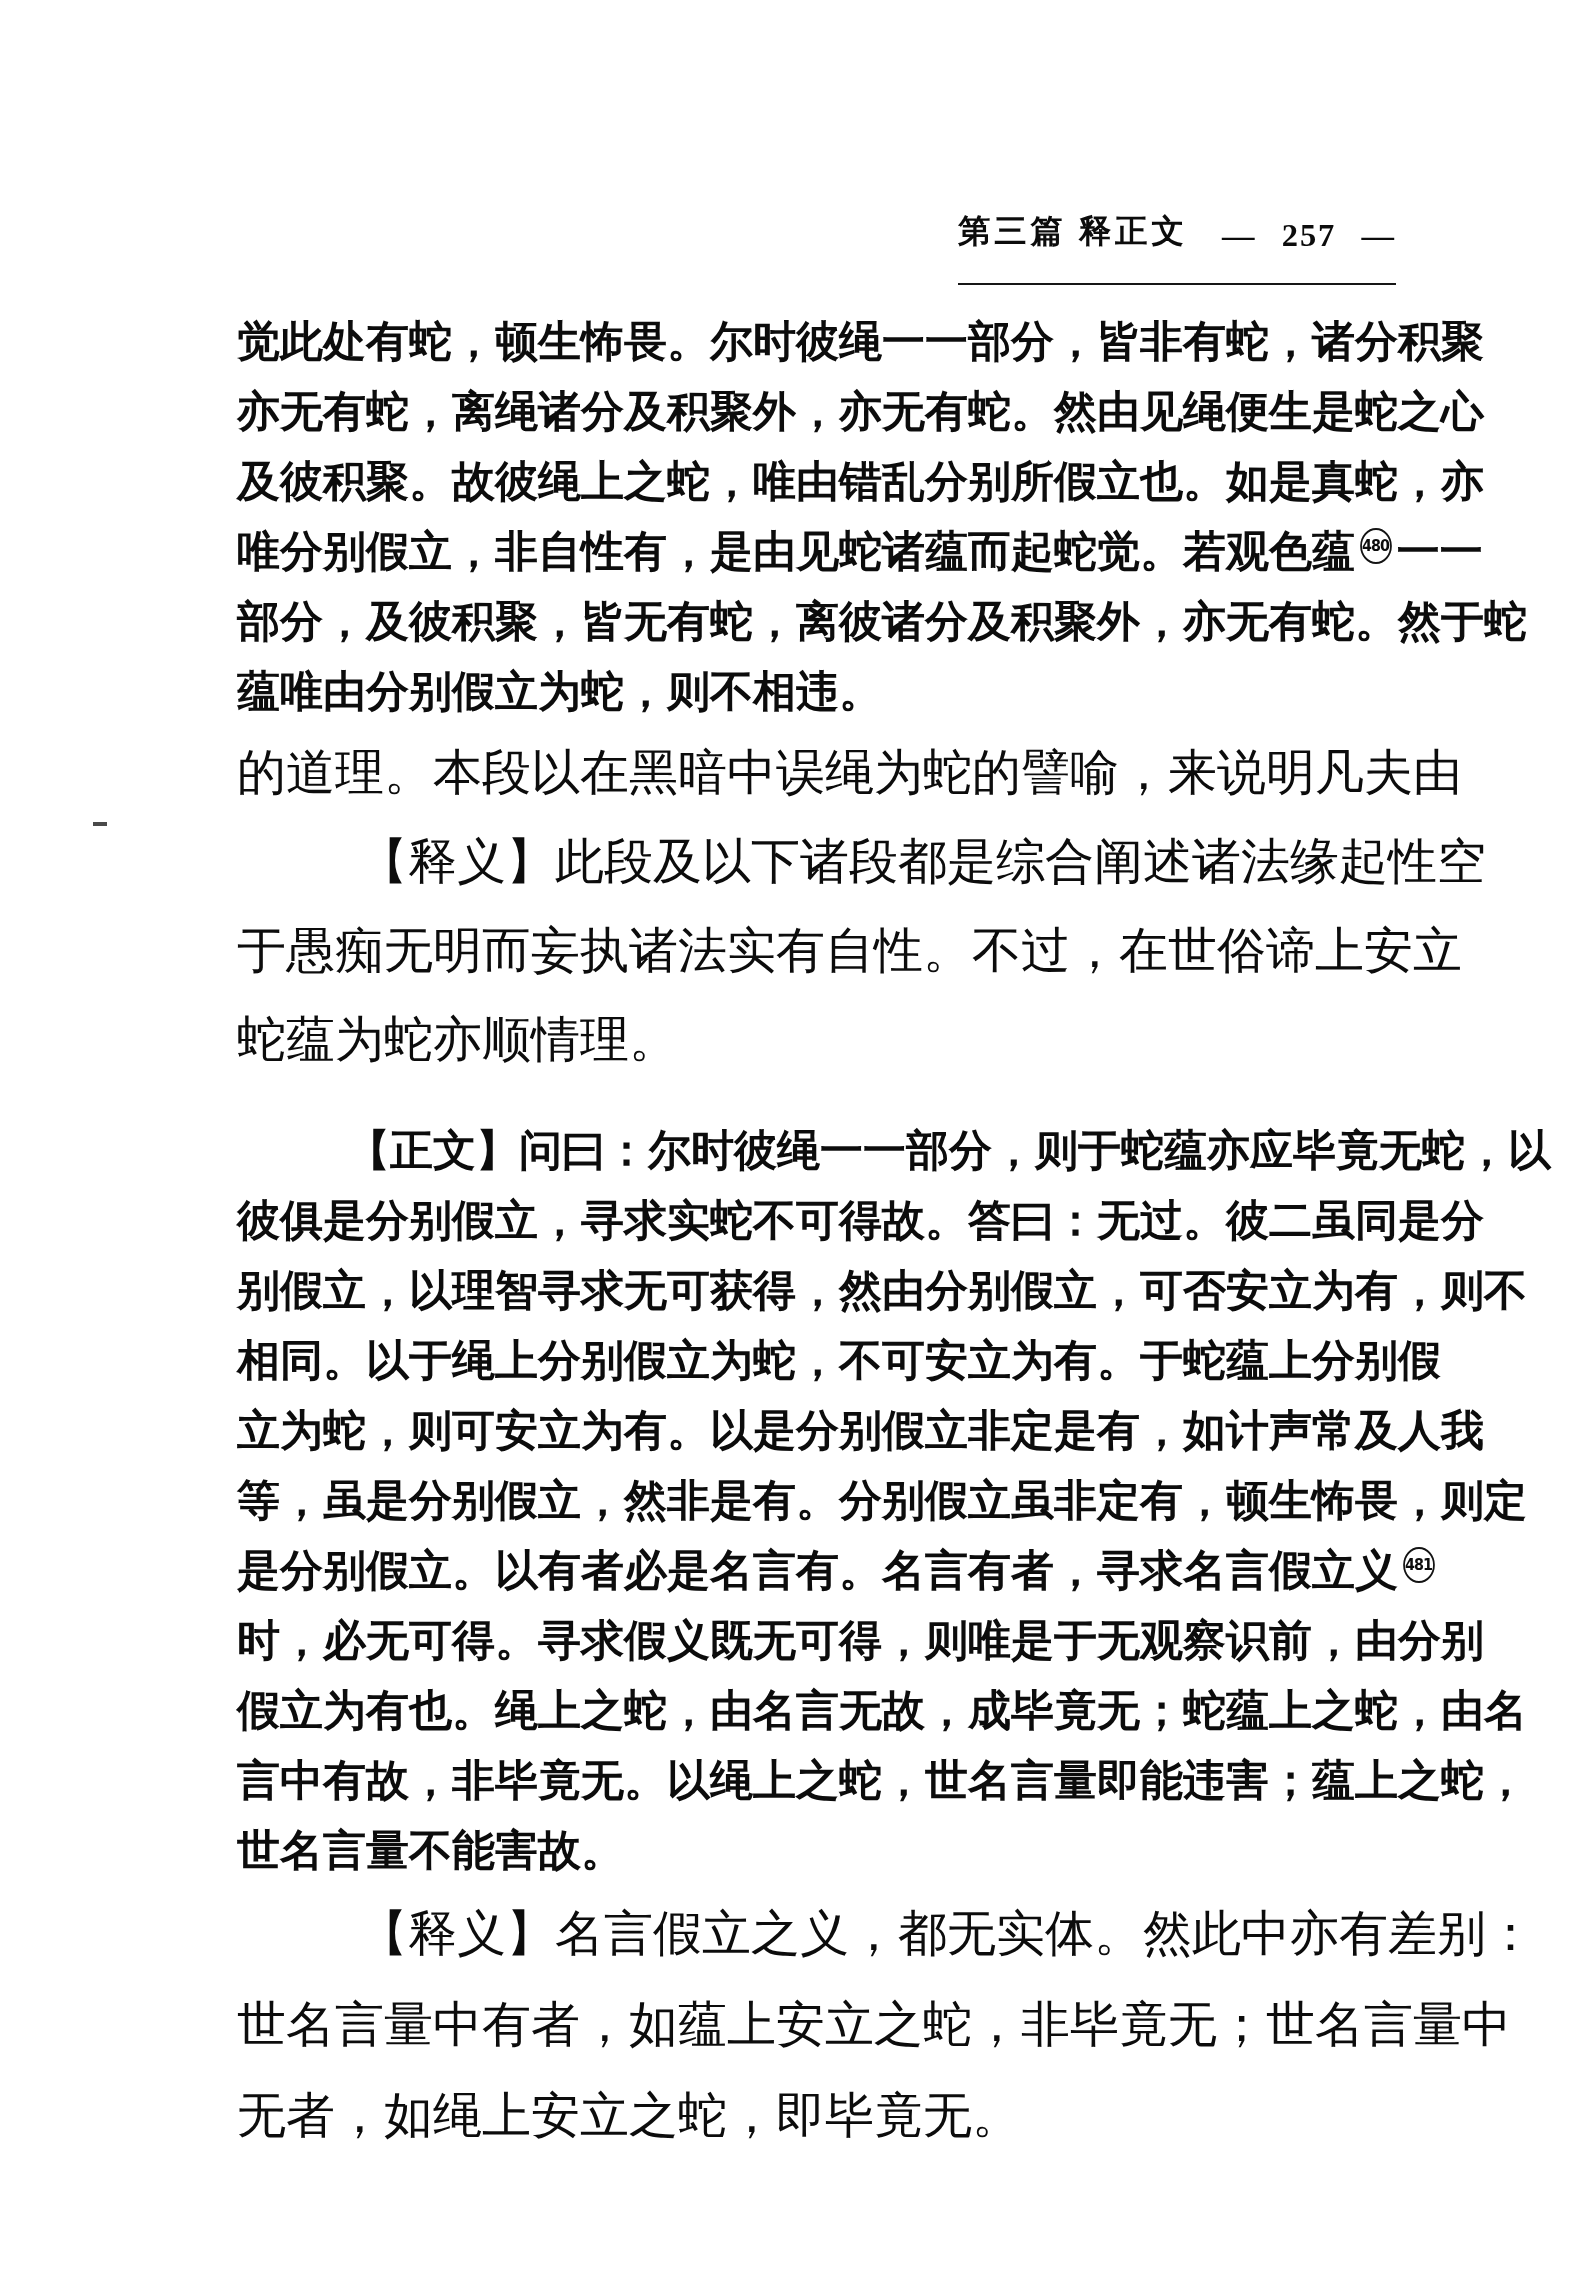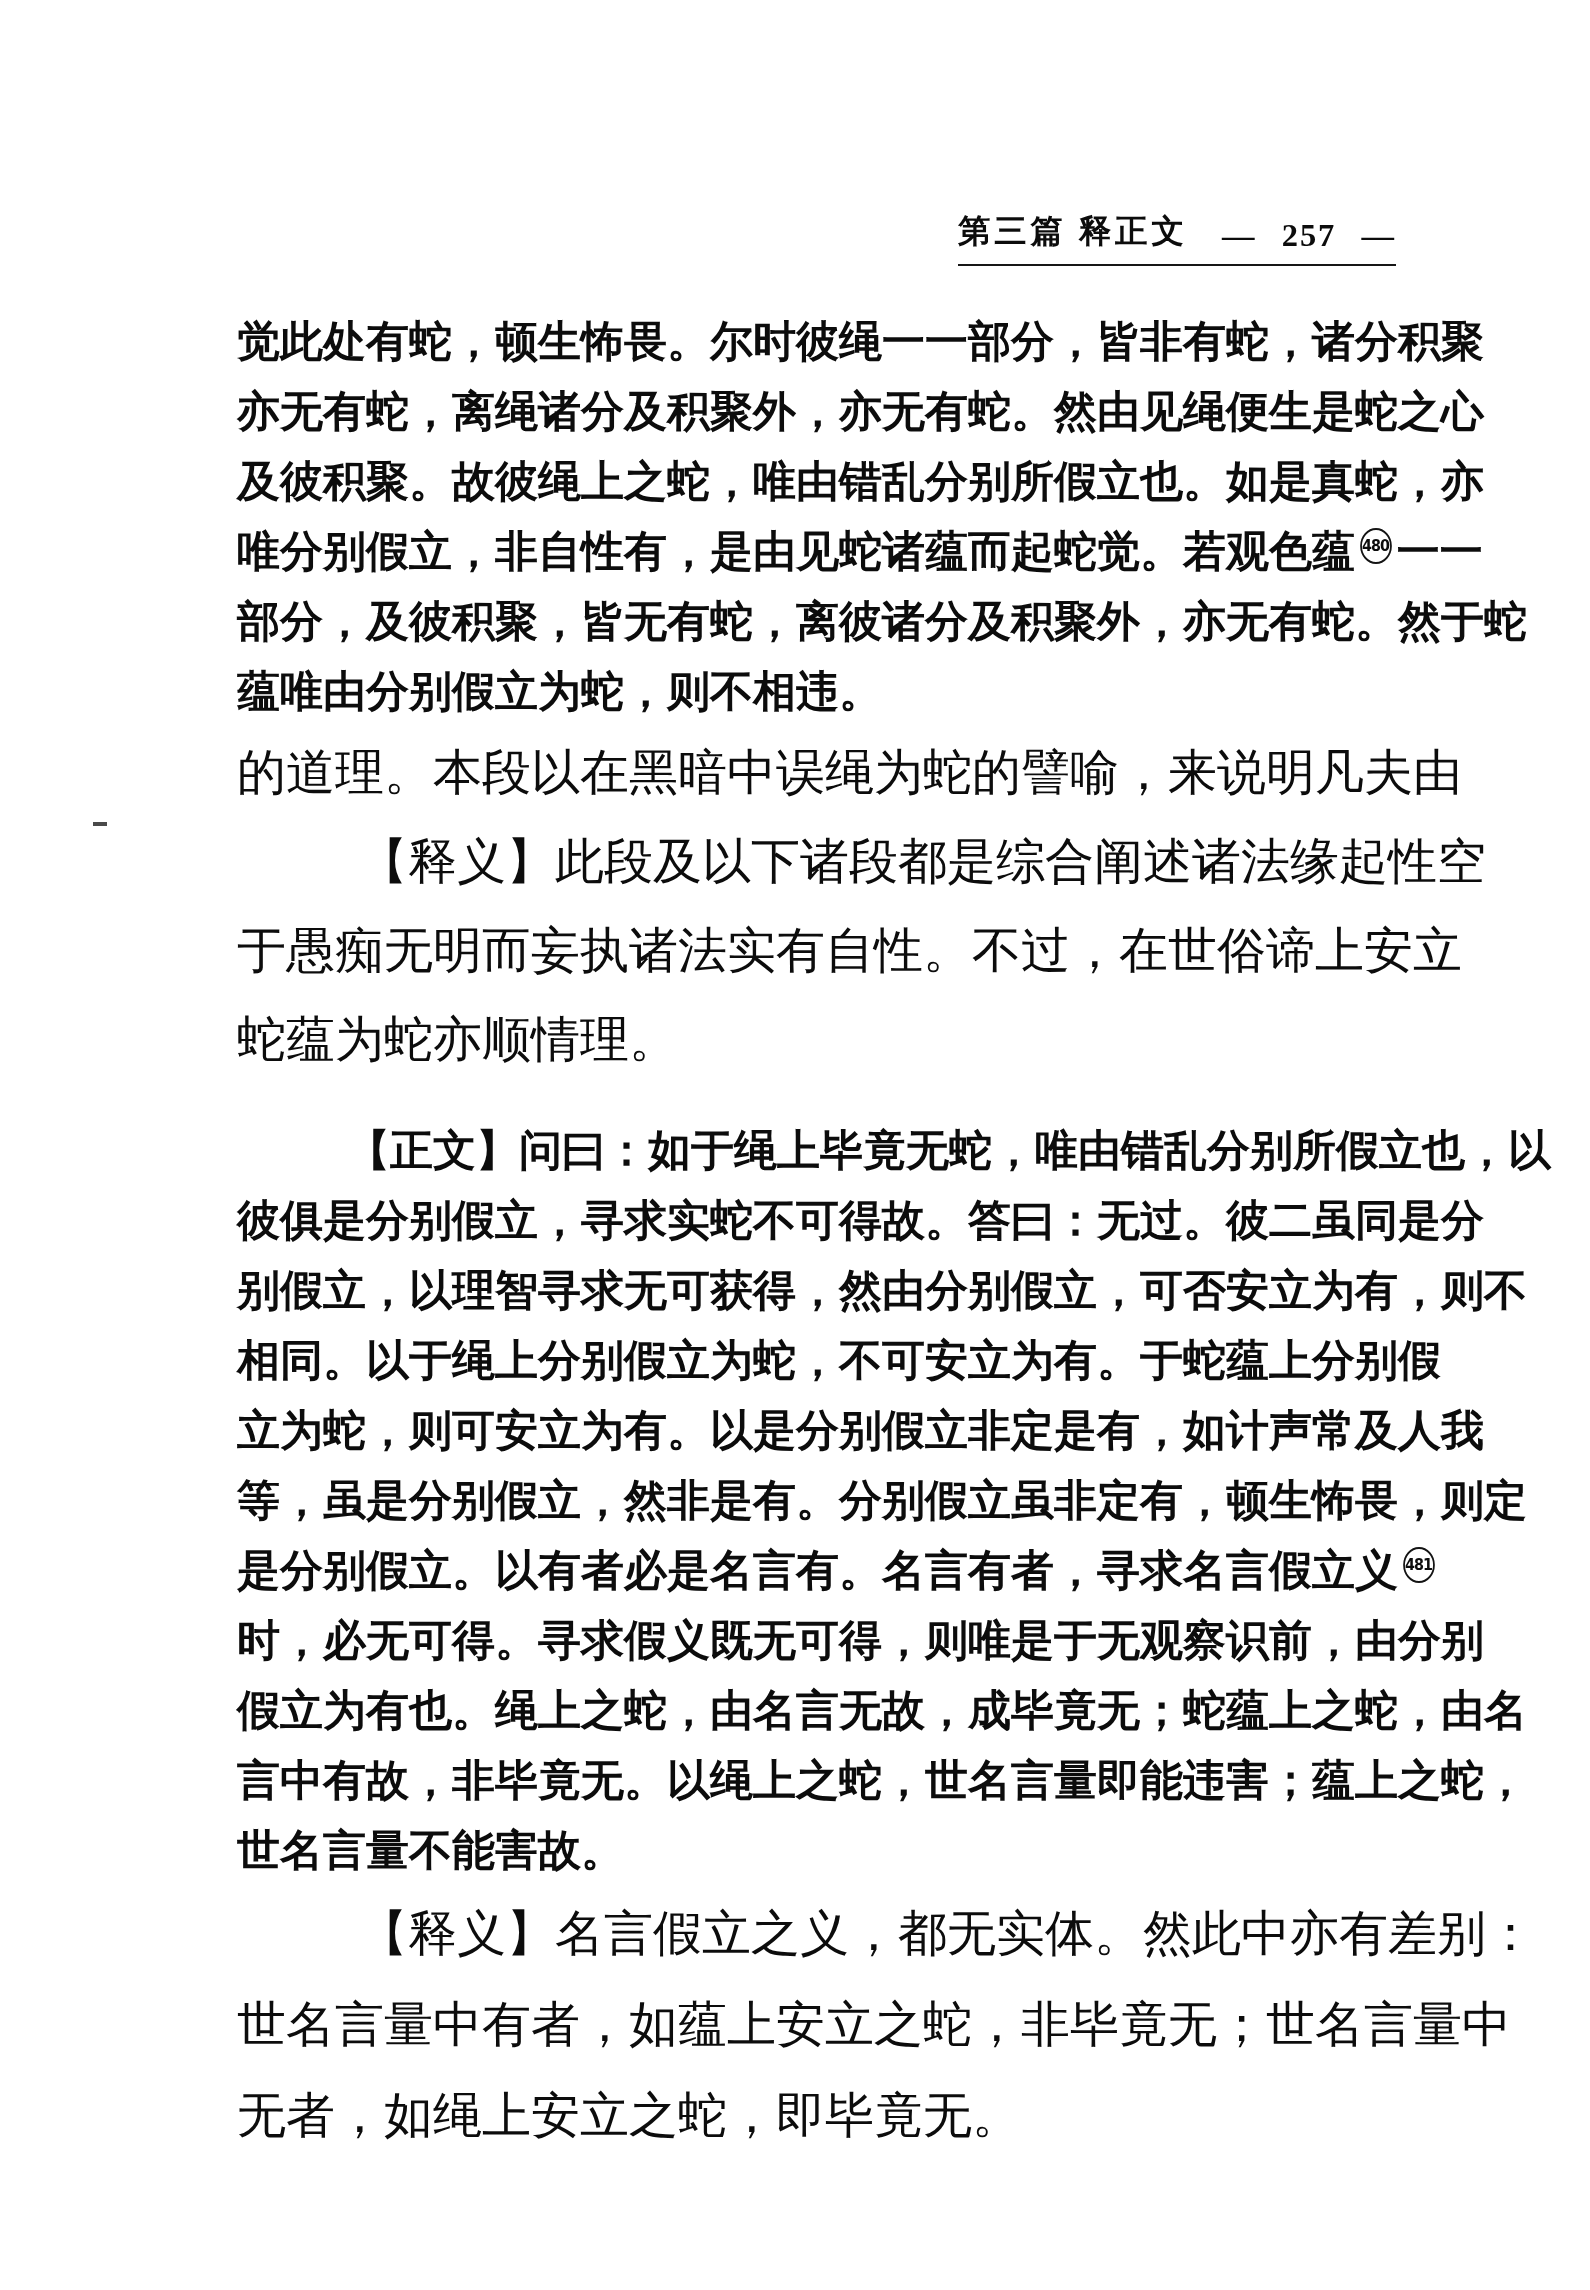--- a/index.html
+++ b/index.html
@@ -5,21 +5,21 @@
   * { margin:0; padding:0; box-sizing:border-box; }
   html,body { background:#e8e8e8; }
   body { width:1591px; height:2290px; position:relative;
          font-family:"Liberation Sans", sans-serif; color:#0c0c0c; }
   .page { position:absolute; left:0; top:0; width:1591px; height:2290px;
           background:#ffffff; overflow:hidden; }
 
   
   .running-head { position:absolute; top:210px; left:958px; width:438px;
           display:flex; justify-content:space-between; align-items:flex-end;
-          padding-bottom:10px; border-bottom:2.9px solid #161616;
+          padding-bottom:29px; border-bottom:2.9px solid #161616;
           font-family:"Liberation Serif", serif; font-weight:700; font-size:32.5px;
           letter-spacing:3.8px; white-space:nowrap; }
   .running-head .pagenum { font-weight:600; letter-spacing:1.9px; word-spacing:15.3px; }
 
   
   .para { position:absolute; left:205px; width:1197px; }
   .line { text-align:justify; text-align-last:justify; white-space:nowrap;margin-left:32px; }
   .line.last { text-align-last:left; }
   .hei  { font-family:"Liberation Sans", sans-serif; font-weight:700; }
   .song { font-family:"Liberation Serif", serif; font-weight:500; }
@@ -65,21 +65,21 @@
   </div>
 
   <div id="p2" class="para song">
     <div class="line">的道理。本段以在黑暗中误绳为蛇的譬喻，来说明凡夫由</div>
     <div class="line indent-song">【释义】此段及以下诸段都是综合阐述诸法缘起性空</div>
     <div class="line">于愚痴无明而妄执诸法实有自性。不过，在世俗谛上安立</div>
     <div class="line last">蛇蕴为蛇亦顺情理。</div>
   </div>
 
   <div id="p3" class="para hei">
-    <div class="line indent-hei">【正文】问曰：如于绳上毕竟无蛇，唯由错乱分别所假立也，以</div>
+    <div class="line indent-hei">【正文】问曰：尔时彼绳一一部分，则于蛇蕴亦应毕竟无蛇，以</div>
     <div class="line">彼俱是分别假立，寻求实蛇不可得故。答曰：无过。彼二虽同是分</div>
     <div class="line">别假立，以理智寻求无可获得，然由分别假立，可否安立为有，则不</div>
     <div class="line">相同。以于绳上分别假立为蛇，不可安立为有。于蛇蕴上分别假</div>
     <div class="line">立为蛇，则可安立为有。以是分别假立非定是有，如计声常及人我</div>
     <div class="line">等，虽是分别假立，然非是有。分别假立虽非定有，顿生怖畏，则定</div>
     <div class="line"><span>是分别假立。以有者必是名言有。名言有者，寻求名言假立义</span><span class="fnref">481</span></div>
     <div class="line">时，必无可得。寻求假义既无可得，则唯是于无观察识前，由分别</div>
     <div class="line">假立为有也。绳上之蛇，由名言无故，成毕竟无；蛇蕴上之蛇，由名</div>
     <div class="line">言中有故，非毕竟无。以绳上之蛇，世名言量即能违害；蕴上之蛇，</div>
     <div class="line last">世名言量不能害故。</div>

